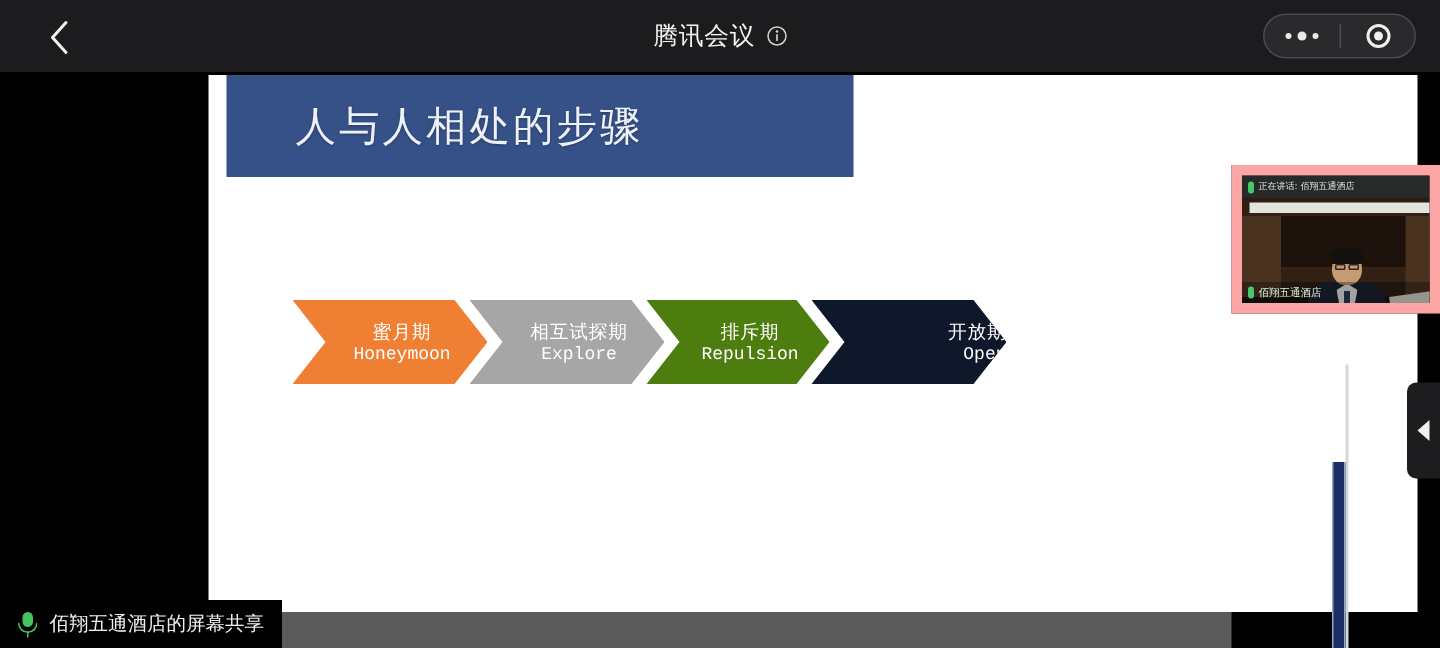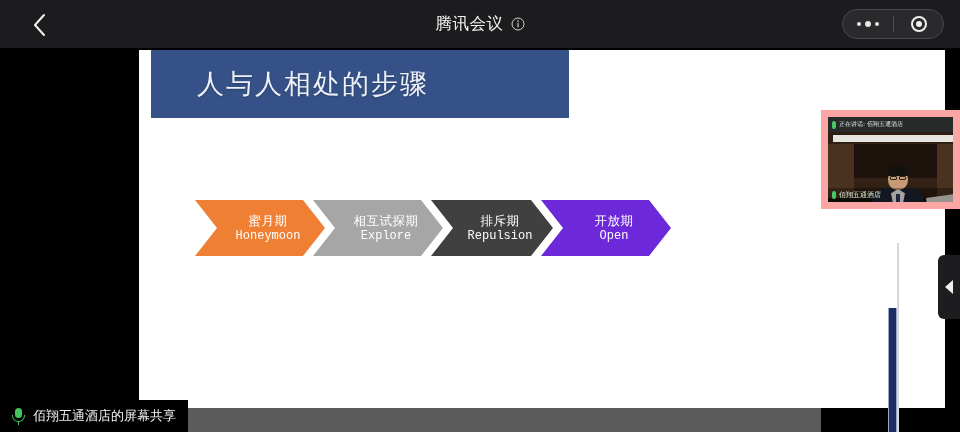--- a/index.html
+++ b/index.html
@@ -241,25 +241,25 @@
 
     <div class="chev-row" id="row1">
         <div class="chev" style="background: rgb(239, 128, 51); width: 130px;">
           <div class="cn">蜜月期</div>
           <div class="en">Honeymoon</div>
         </div>
         <div class="chev" style="background: rgb(166, 166, 166); width: 130px;">
           <div class="cn">相互试探期</div>
           <div class="en">Explore</div>
         </div>
-        <div class="chev" style="background: #404040; width: 122px;">
+        <div class="chev" style="background: #4d7c0f; width: 122px;">
           <div class="cn">排斥期</div>
           <div class="en">Repulsion</div>
         </div>
-        <div class="chev" style="background: #6d28d9; width: 130px;">
+        <div class="chev" style="background: #0f172a; width: 130px; align-items: flex-end;">
           <div class="cn">开放期</div>
           <div class="en">Open</div>
         </div>
       </div>
 
     <div id="scroll-track" style="background: rgb(215, 215, 215);"></div>
     <div id="scroll-thumb" style="background: rgb(27, 46, 102);"></div>
 
     <div id="video-thumb">
       <div id="video-scene">

